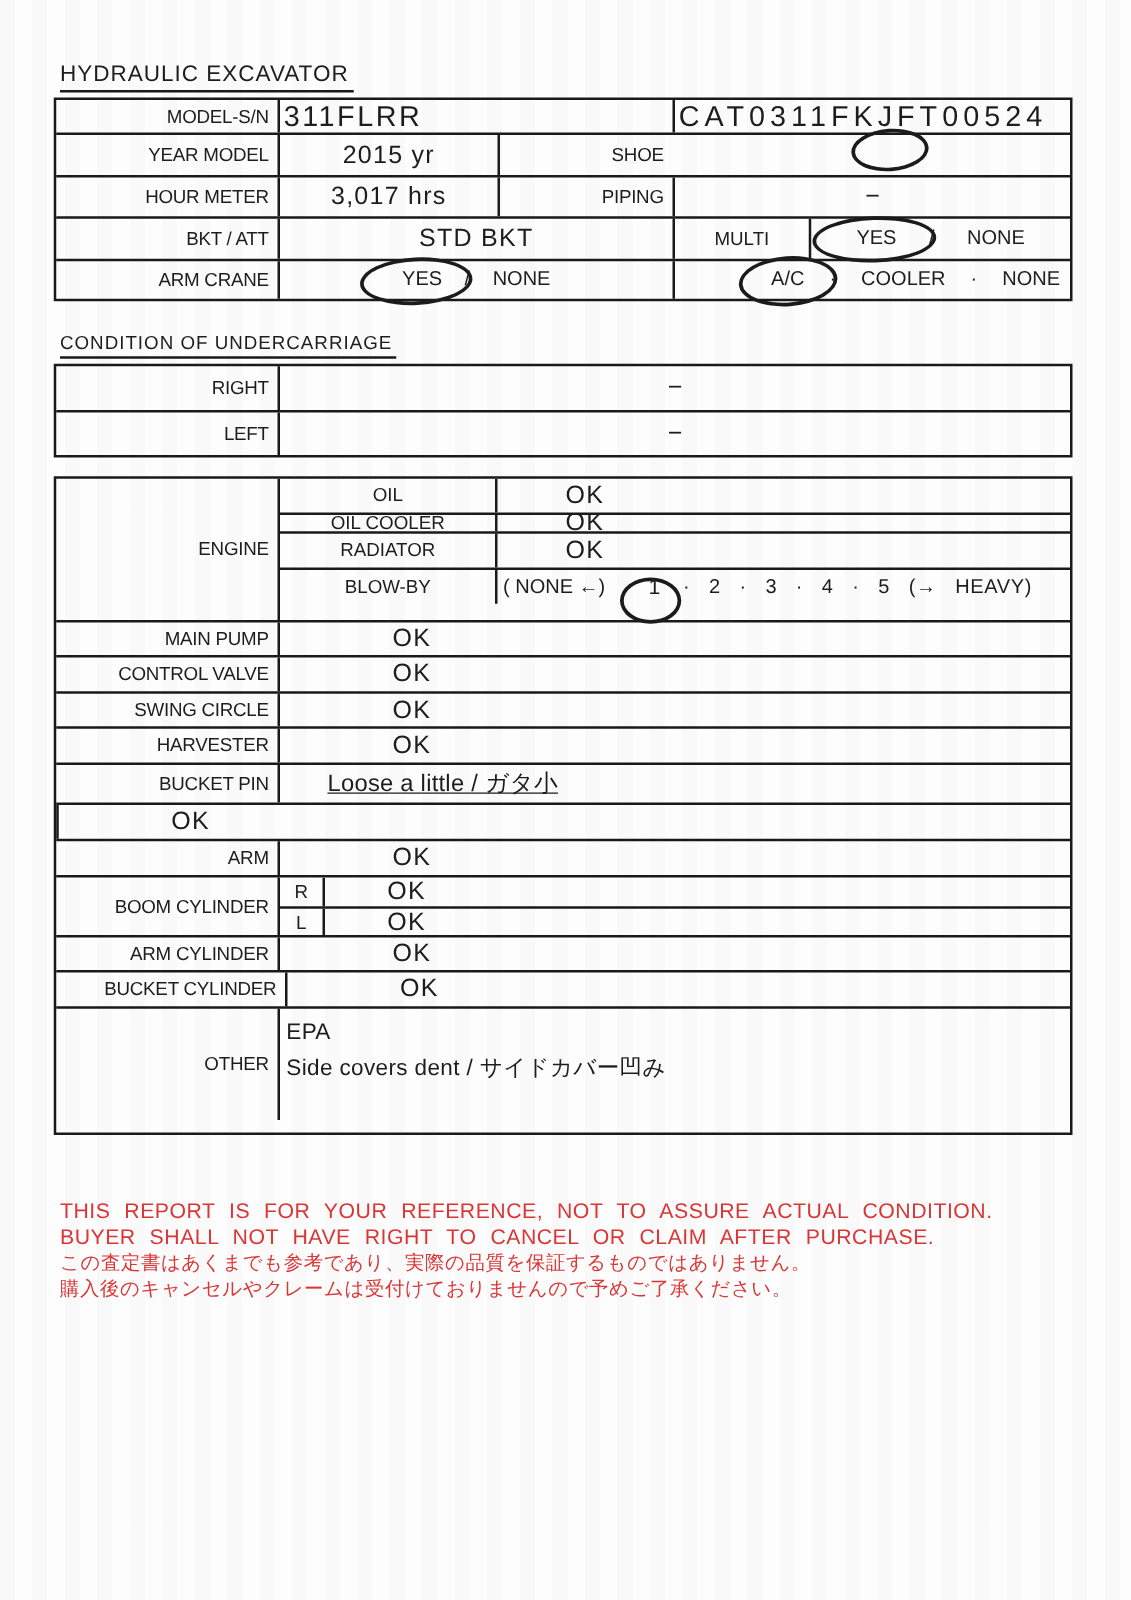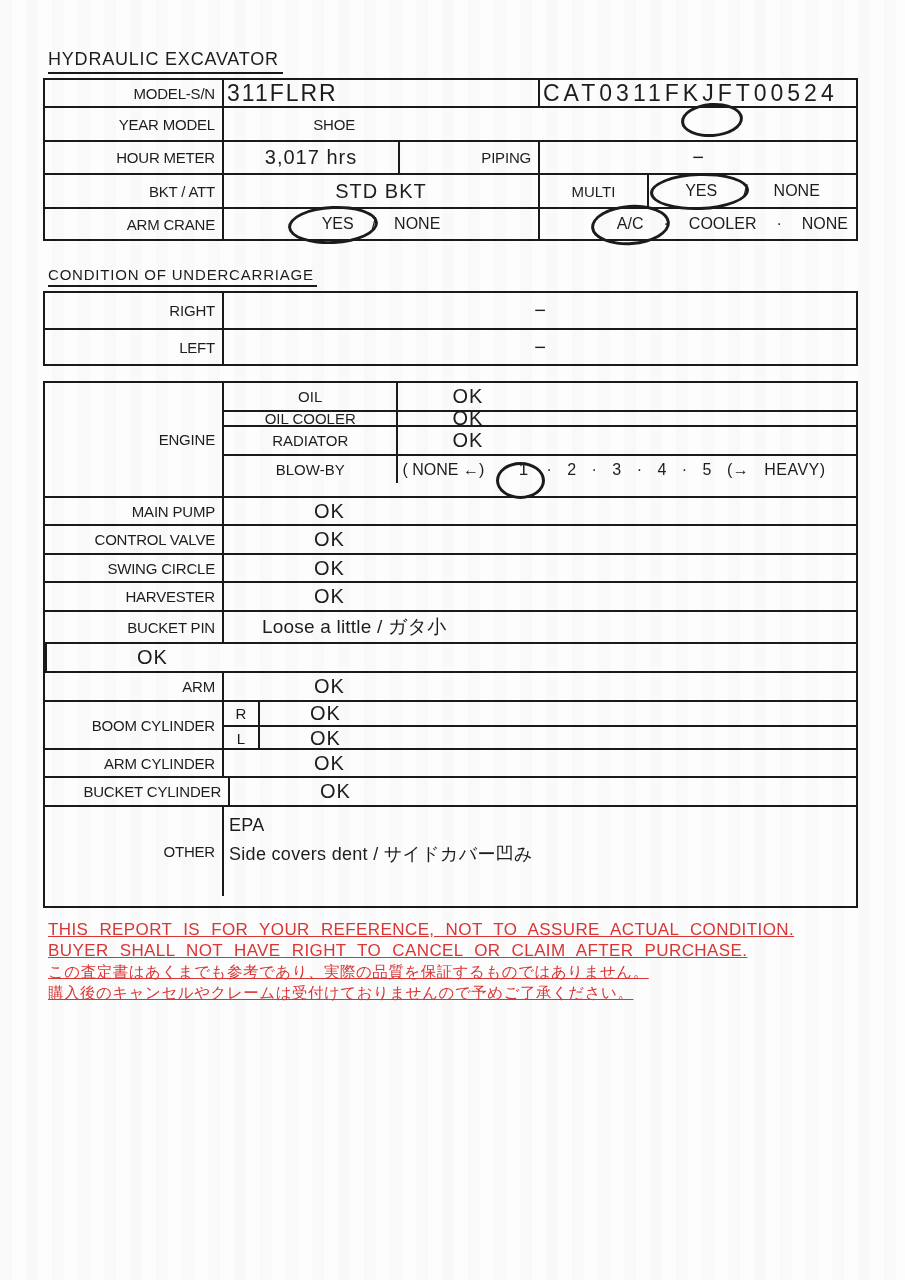--- a/index.html
+++ b/index.html
@@ -58,21 +58,21 @@
   .std{border-left:2px solid var(--line); display:flex; align-items:center; overflow:hidden;}
   .std.first{border-left:none;}
   .std.ctr{justify-content:center;}
 
   .huge{font-size:23px; letter-spacing:2px; white-space:nowrap;}
   .serial{font-size:23px; letter-spacing:4px; white-space:nowrap;}
   .big{font-size:20px; letter-spacing:1px; white-space:nowrap;}
   .ok{font-size:20px; letter-spacing:1px;}
   .dash{font-size:20px;}
   .opts{font-size:16px; white-space:nowrap;}
-  .note{font-size:19px; letter-spacing:0.2px; white-space:nowrap;}
+  .note{font-size:19px; letter-spacing:0.2px; white-space:nowrap;text-decoration:underline;}
 
   
   .shoe-cell span{position:absolute; top:50%; transform:translateY(-50%); white-space:nowrap;}
   .shoe-mm{left:20px; font-size:20px; letter-spacing:1px;}
   .shoe-open{left:128px; font-size:17px;}
   .shoe-s{left:155px; font-size:17px;}
   .shoe-rest{left:180px; font-size:17px; word-spacing:2px;}
 
   
   .optgroup{display:flex; align-items:center;}
@@ -90,21 +90,21 @@
   .mark{
     position:absolute;
     border:3px solid #1b1b1b;
     border-radius:50%;
     pointer-events:none;
     z-index:5;
     background:transparent;
   }
 
   
-  .disclaimer{left:48px; top:919px; line-height:21px; white-space:nowrap;text-decoration:underline;}
+  .disclaimer{left:48px; top:958px; line-height:21px; white-space:nowrap;}
   .disclaimer .en{font-size:17px; letter-spacing:0.4px; word-spacing:6px;}
   .disclaimer .jp{font-size:15.5px; letter-spacing:0.5px;}
 </style>
 </head>
 <body>
 
 <div class="abs doc-title">HYDRAULIC EXCAVATOR</div>
 
 <div class="tbl" style="left:43px; top:78px; width:815px; height:163px">
 
@@ -113,20 +113,23 @@
     <div class="td" style="width:316px; padding-left:3px">
       <span class="huge">311FLRR</span>
     </div>
     <div class="td" style="width:318px; padding-left:3px">
       <span class="serial">CAT0311FKJFT00524</span>
     </div>
   </div>
 
   <div class="tr" style="height:34px">
     <div class="td first lbl" style="width:177px">YEAR MODEL</div>
+    <div class="td ctr" style="width:176px">
+      <span class="big">2015 yr</span>
+    </div>
     <div class="td lbl" style="width:140px">SHOE</div>
   </div>
 
   <div class="tr" style="height:33px">
     <div class="td first lbl" style="width:177px">HOUR METER</div>
     <div class="td ctr" style="width:176px">
       <span class="big">3,017 hrs</span>
     </div>
     <div class="td lbl" style="width:140px">PIPING</div>
     <div class="td ctr" style="width:318px">

